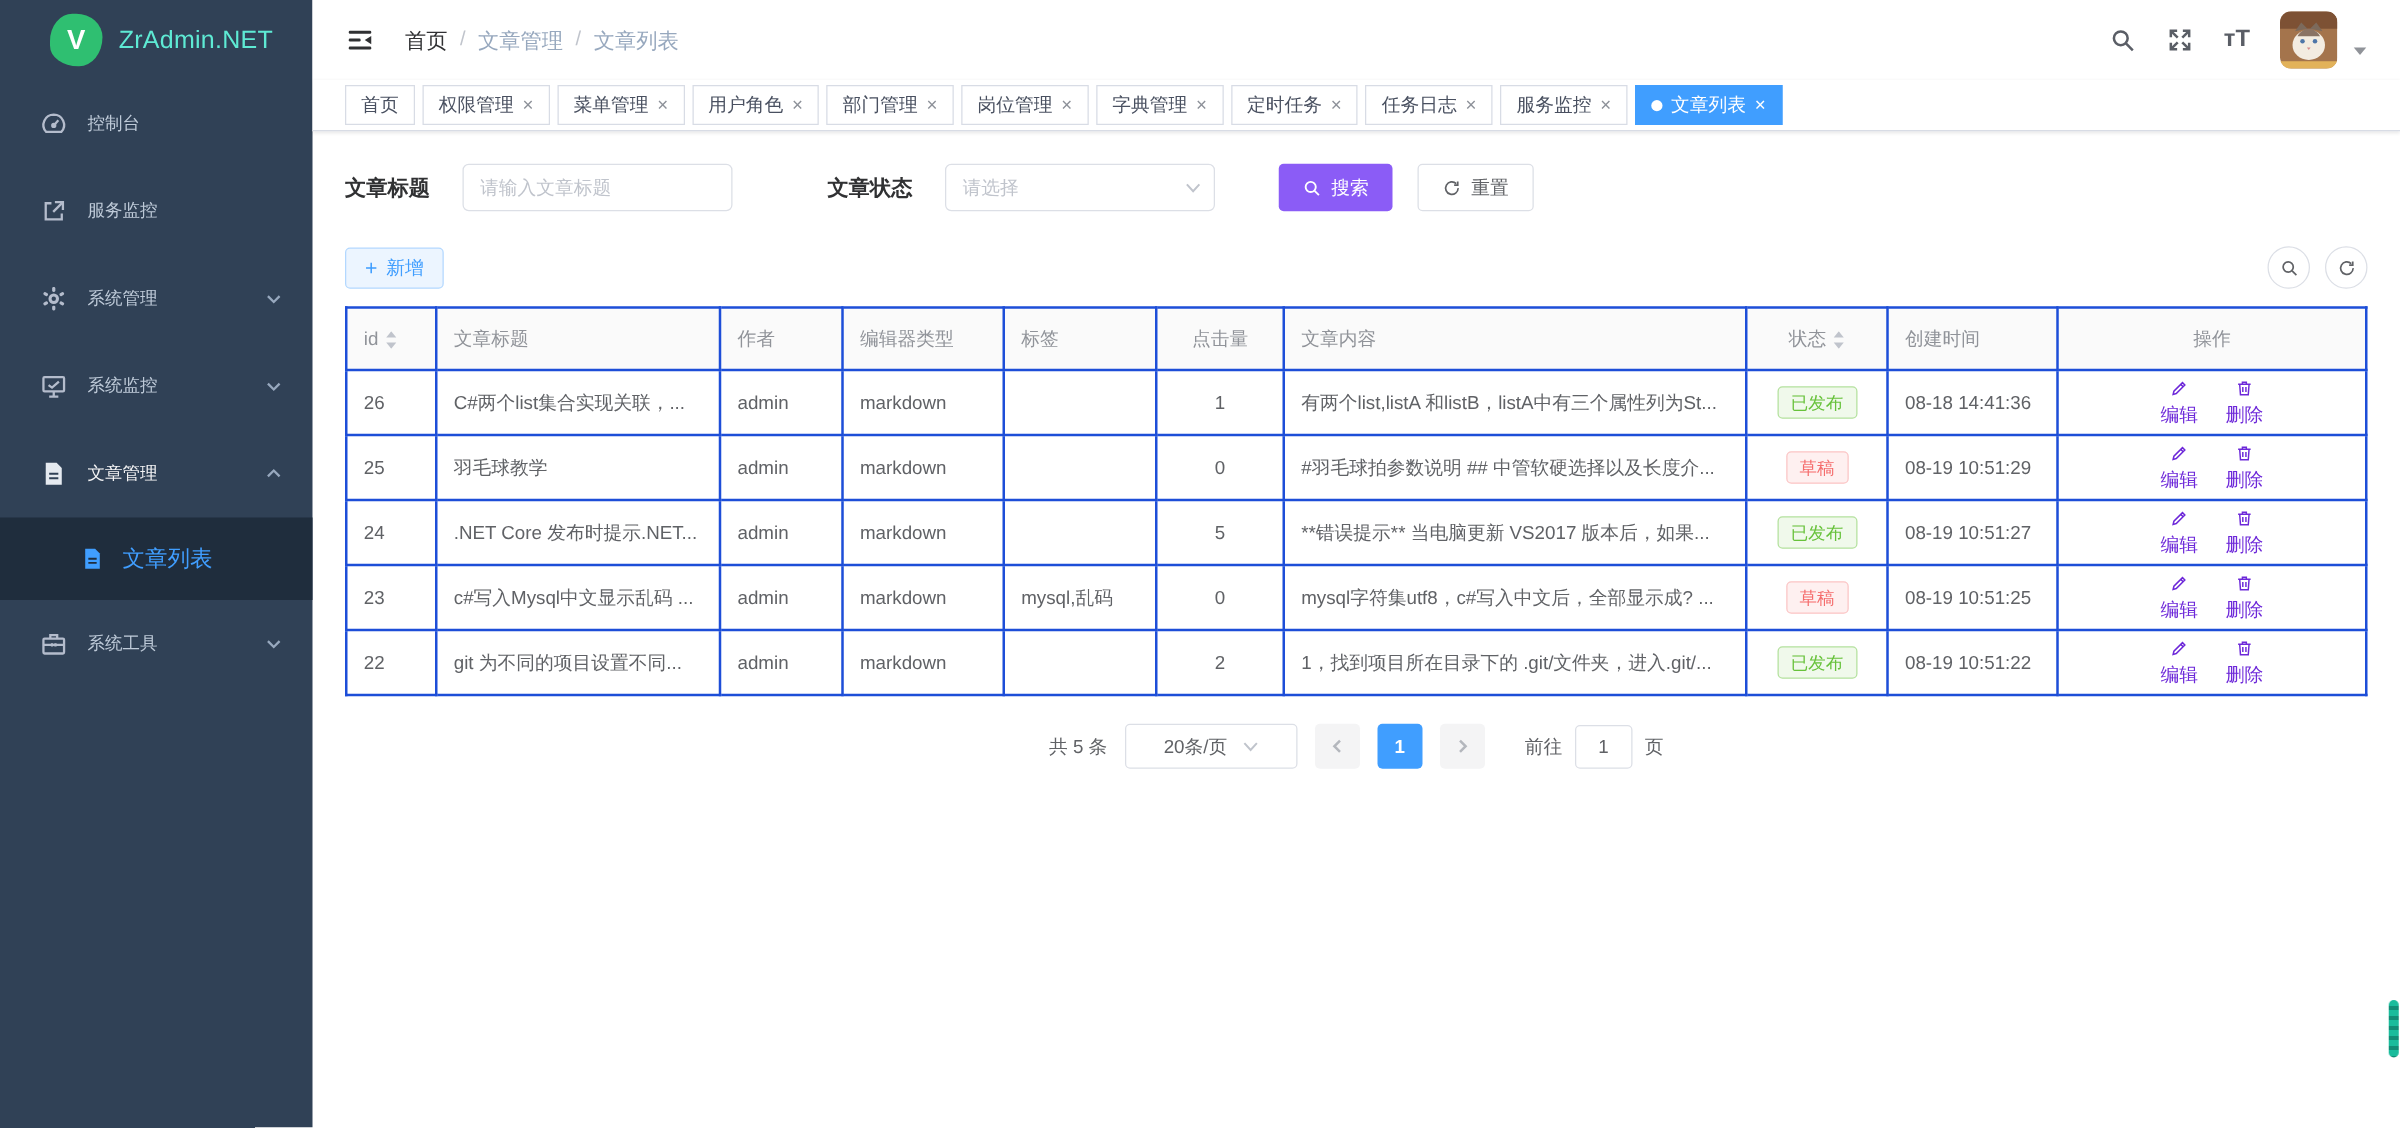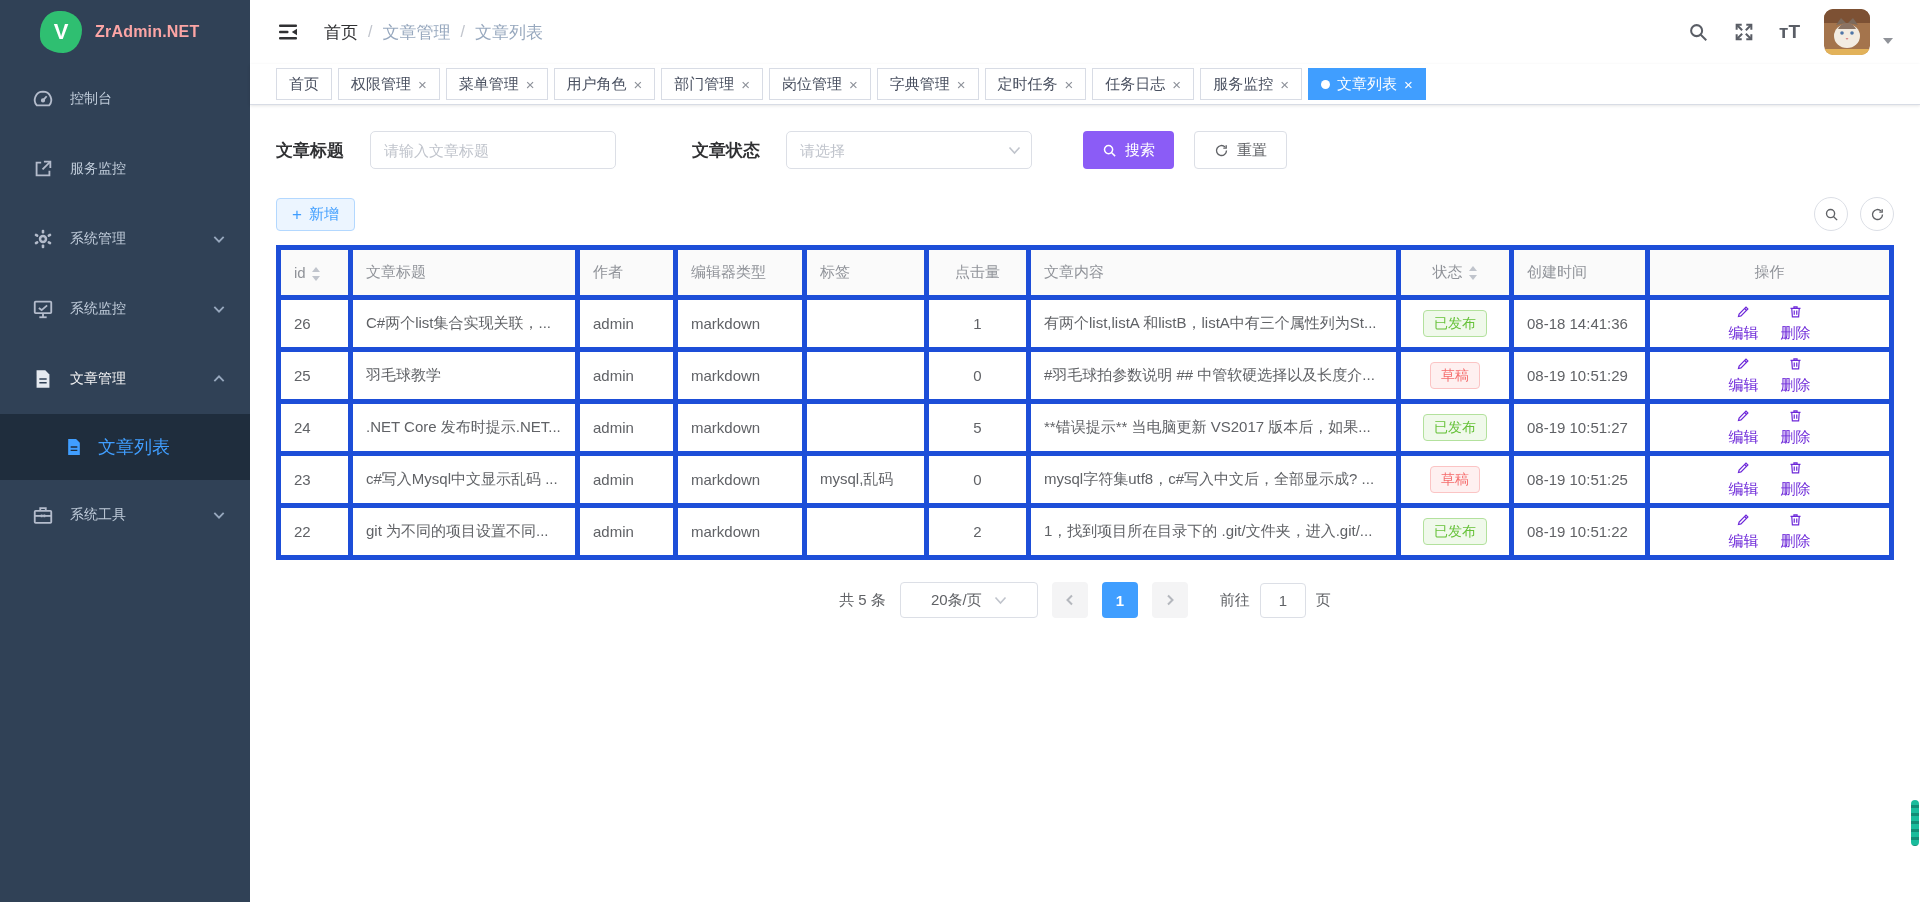--- a/index.html
+++ b/index.html
@@ -6,21 +6,21 @@
   html,body { width:1920px; height:902px; overflow:hidden; }
   body { font-family:"Liberation Sans","DejaVu Sans",sans-serif; background:#fff; color:#606266; }
   .app { display:flex; width:100%; height:100%; }
 
   
   .sidebar { width:250px; flex-shrink:0; background:#304156; color:#bfcbd9; }
   .logo { height:64px; display:flex; align-items:center; padding-left:40px; gap:13px; }
   .logo-mark { width:42px; height:42px; background:#2fbf71; color:#fff; font-weight:bold; font-size:22px;
     display:flex; align-items:center; justify-content:center;
     border-radius:46% 54% 48% 58% / 56% 48% 60% 42%; }
-  .logo-text { color:#fca5a5; font-size:16px; font-weight:bold; letter-spacing:.2px; }
+  .logo-text { color:#5eead4; font-size:20px; font-weight:normal; letter-spacing:.2px; }
   .menu-item { height:70px; display:flex; align-items:center; padding:0 24px 0 32px; font-size:14px; cursor:pointer; }
   .menu-item .mi { width:22px; height:22px; margin-right:16px; color:#b4bccc; flex-shrink:0; }
   .menu-item .chev { margin-left:auto; width:14px; height:14px; color:#97a8be; }
   .menu-item.parent-open { color:#f4f4f5; }
   .menu-item.parent-open .mi { color:#e5eaf0; }
   .submenu { background:#1f2d3d; }
   .submenu-item { height:66px; display:flex; align-items:center; padding-left:64px; font-size:18px; cursor:pointer; }
   .submenu-item.active { color:#409eff; }
   .submenu-item .mi { width:20px; height:20px; margin-right:14px; color:#409eff; }
 
@@ -44,21 +44,21 @@
   .tag-tab .x { font-size:15px; color:#8d9199; line-height:1; }
   .tag-tab.active { background:#409eff; border-color:#409eff; color:#fff; }
   .tag-tab.active .dot { width:9px; height:9px; border-radius:50%; background:#fff; }
   .tag-tab.active .x { color:#fff; }
 
   .content { padding:0 26px; flex:1; }
 
   
   .filter-row { display:flex; align-items:center; margin-top:26px; }
   .f-label { font-size:17px; font-weight:bold; color:#303133; }
-  .f-input { width:246px; height:38px; margin-left:26px; border:1px solid #dcdfe6; border-radius:5px;
+  .f-input { width:216px; height:38px; margin-left:26px; border:1px solid #dcdfe6; border-radius:5px;
     padding:0 13px; font-size:15px; color:#0f766e; outline:none; }
   .f-input::placeholder { color:#c0c4cc; }
   .f-select-wrap { position:relative; margin-left:26px; }
   .f-select-wrap .f-input { margin-left:0; padding-right:30px; }
   .sel-caret { position:absolute; right:11px; top:15px; width:13px; height:9px; color:#c0c4cc; pointer-events:none; }
   .gap-status { margin-left:76px; }
   .btn { height:38px; border-radius:4px; font-size:15px; display:inline-flex; align-items:center; gap:8px;
     padding:0 19px; cursor:pointer; border:none; }
   .btn svg { width:15px; height:15px; }
   .btn-search { background:#8b5cf6; color:#fff; margin-left:51px; }
@@ -69,21 +69,21 @@
   .btn-add { height:33px; padding:0 15px; border-radius:4px; background:#ecf5ff; color:#409eff;
     border:1px solid #b3d8ff; font-size:15px; display:inline-flex; align-items:center; gap:7px; cursor:pointer; }
   .btn-add .plus { font-size:17px; line-height:1; }
   .circle-btns { display:flex; gap:12px; }
   .circle-btn { width:34px; height:34px; border-radius:50%; border:1px solid #dcdfe6; background:#fff;
     display:flex; align-items:center; justify-content:center; color:#606266; cursor:pointer; }
   .circle-btn svg { width:15px; height:15px; }
 
   
   table { margin-top:14px; width:100%; border-collapse:collapse; table-layout:fixed; }
-  th, td { border:5px solid #1d4ed8; padding:0 13px; font-size:15px; white-space:nowrap; overflow:hidden; }
+  th, td { border:2px solid #1d4ed8; padding:0 13px; font-size:15px; white-space:nowrap; overflow:hidden; }
   th { height:50px; background:#fafafa; color:#909399; font-weight:500; text-align:left; }
   td { height:52px; color:#606266; }
   .t-center { text-align:center; }
   .sort { display:inline-flex; flex-direction:column; vertical-align:middle; margin-left:5px; cursor:pointer; }
   .sort svg { width:10px; height:14px; }
   .tag { display:inline-block; padding:3px 10px; border-radius:4px; font-size:14px; line-height:1.3; }
   .tag.success { color:#67c23a; background:#f0f9eb; border:1px solid #b3e19d; }
   .tag.danger  { color:#f56c6c; background:#fef0f0; border:1px solid #fbc4c4; }
   .op-link { color:#6d28d9; display:inline-flex; align-items:center; gap:5px; margin:0 9px; cursor:pointer; font-size:15px;flex-direction:column; }
   .op-link svg { width:15px; height:15px; }

